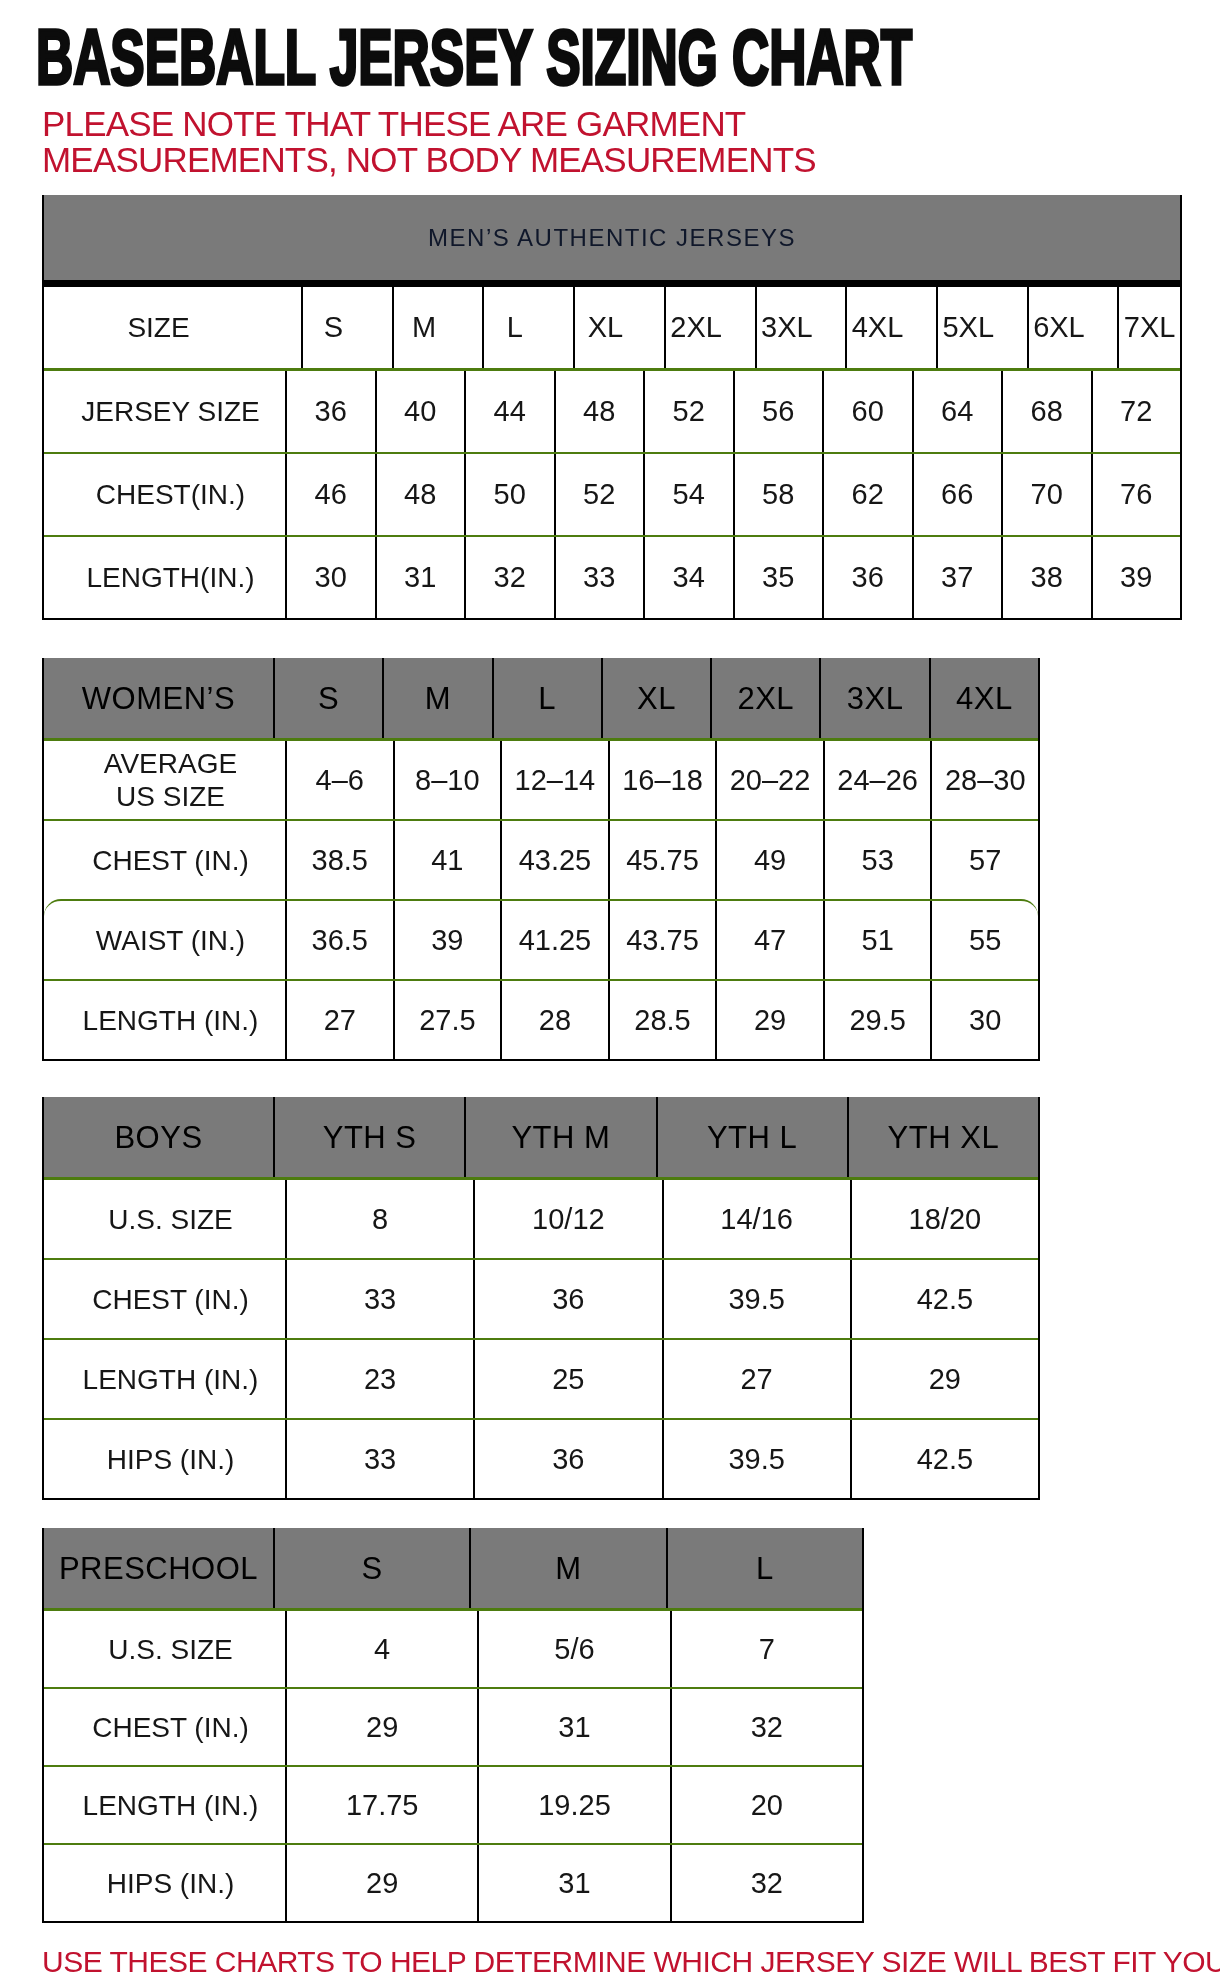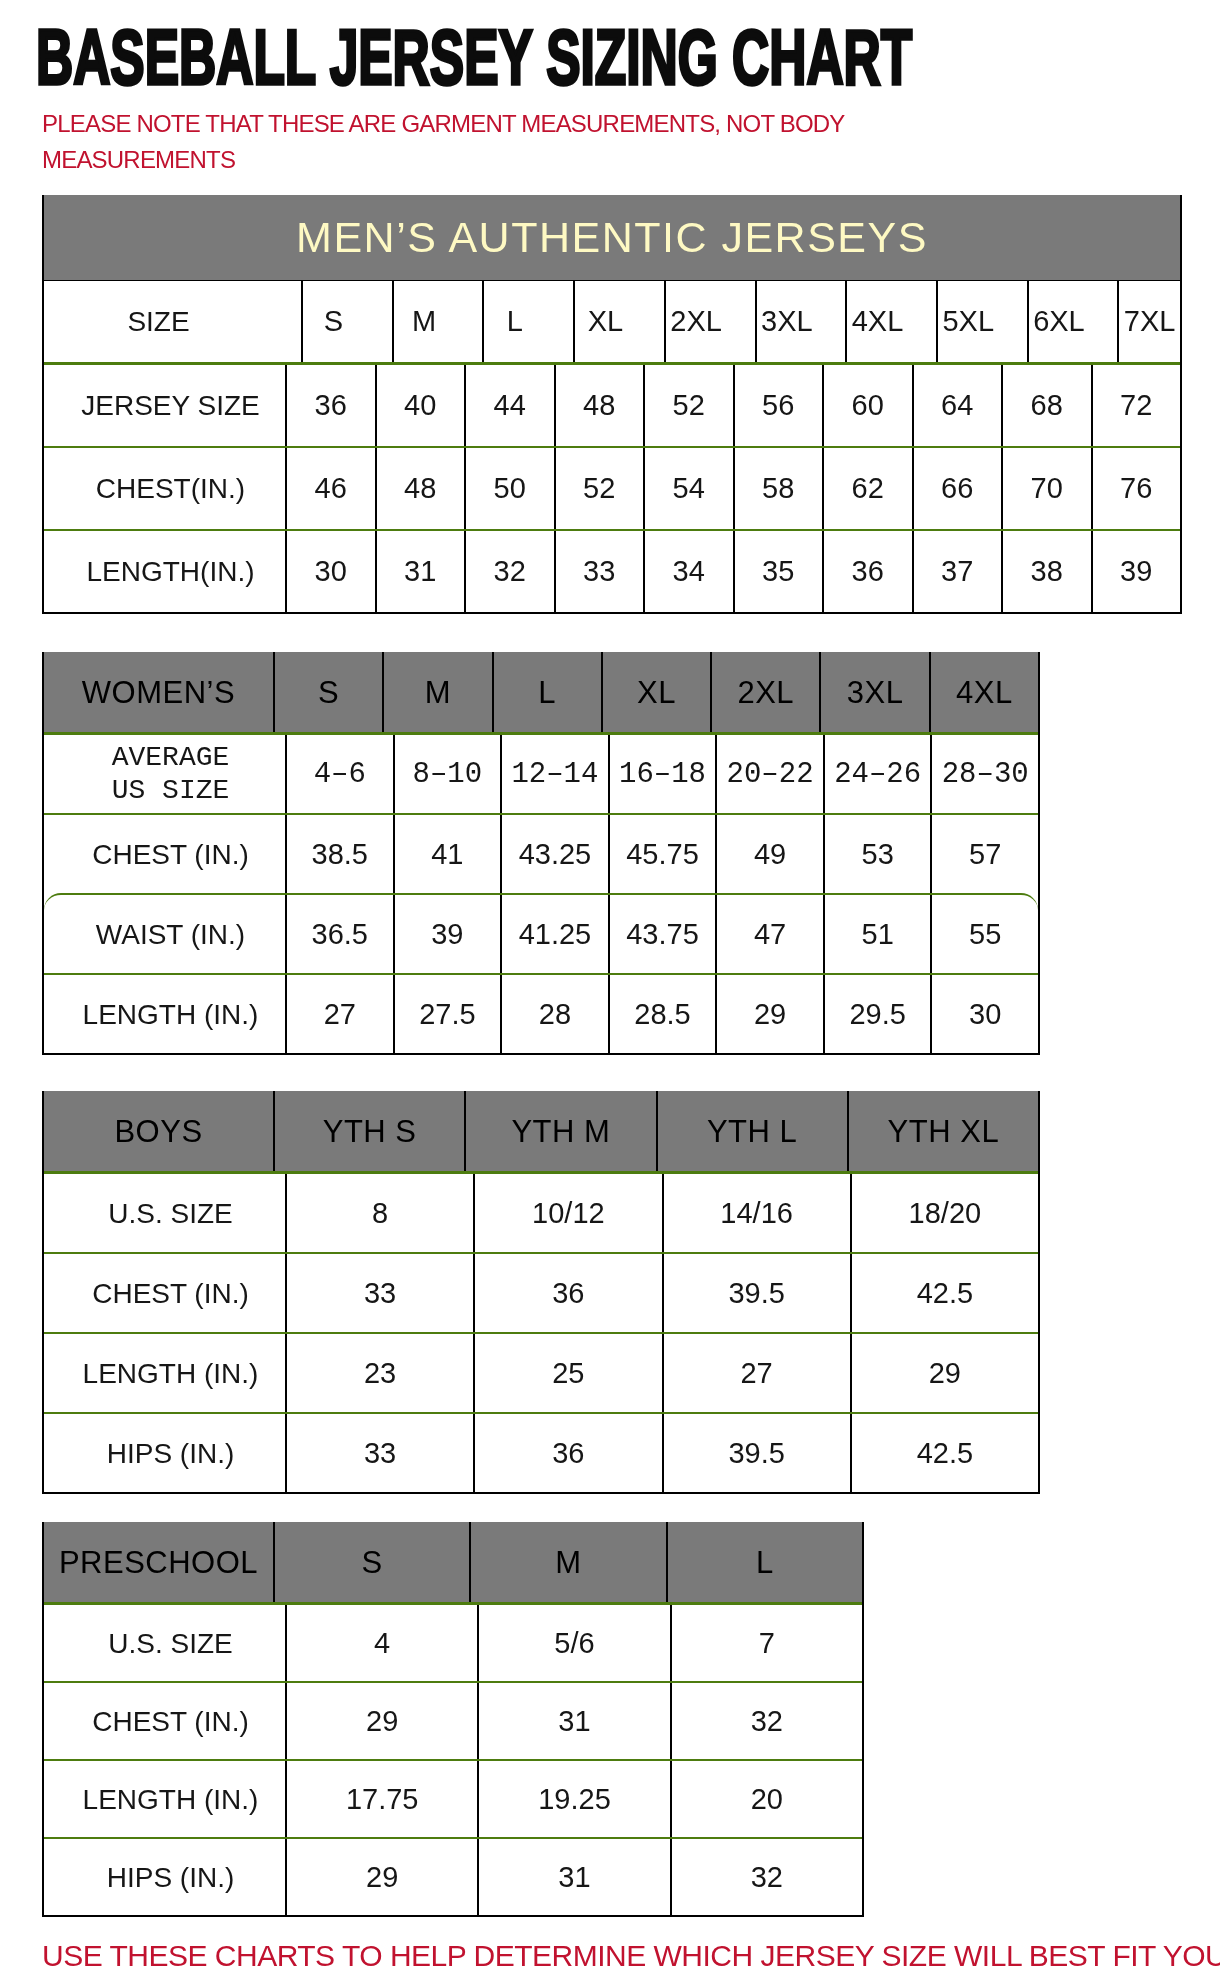--- a/index.html
+++ b/index.html
@@ -34,21 +34,21 @@
     color: #0c0c0c;
     -webkit-text-stroke: 3.5px #0c0c0c;
     transform: scaleX(0.66);
     transform-origin: 0 50%;
   }
 
   
   .note {
     margin: 16px 0 0 0;
     max-width: 892px;
-    font-size: 24px;
+    font-size: 35px;
     line-height: 36px;
     letter-spacing: -0.8px;
     font-weight: 400;
   }
   .red { color: var(--red); }
 
   .footer-note {
     margin: 22px 0 0 0;
     font-size: 30px;
     line-height: 34px;
@@ -65,27 +65,27 @@
     background: #fff;
   }
   .t-mens      { width: 1136px; margin-top: 0; }
   .t-womens    { width: 994px;  margin-top: 38px; }
   .t-boys      { width: 994px;  margin-top: 36px; }
   .t-preschool { width: 818px;  margin-top: 28px; }
 
   .banner {
     height: 85px;
     background: var(--gray);
-    color: #fef9c3;
+    color: #0f172a;
     display: flex;
     align-items: center;
     justify-content: center;
-    font-size: 43px;
+    font-size: 24px;
     letter-spacing: 1.5px;
-    border-bottom: 1px solid #000000;
+    border-bottom: 7px solid #000000;
   }
 
   .row { display: grid; }
   .t-mens      .row { height: 81px; }
   .t-womens    .row { height: 78px; }
   .t-boys      .row { height: 78px; }
   .t-preschool .row { height: 76px; }
 
   .row + .row { border-top: 2px solid #4d7c0f; padding-left: 12px; }
   .row.after-head { border-top-width: 3px; }
@@ -183,21 +183,21 @@
         <div class="row head-gray" style="grid-template-columns: var(--label-w) repeat(7, 1fr);">
           <div class="cell label">WOMEN’S</div>
           <div class="cell">S</div>
           <div class="cell">M</div>
           <div class="cell">L</div>
           <div class="cell">XL</div>
           <div class="cell">2XL</div>
           <div class="cell">3XL</div>
           <div class="cell">4XL</div>
         </div>
-        <div class="row after-head" style="grid-template-columns: var(--label-w) repeat(7, 1fr); font-family: Liberation Mono, monospace;">
+        <div class="row after-head" style="grid-template-columns: var(--label-w) repeat(7, 1fr);">
           <div class="cell label">AVERAGE
 US SIZE</div>
           <div class="cell">4–6</div>
           <div class="cell">8–10</div>
           <div class="cell">12–14</div>
           <div class="cell">16–18</div>
           <div class="cell">20–22</div>
           <div class="cell">24–26</div>
           <div class="cell">28–30</div>
         </div>

